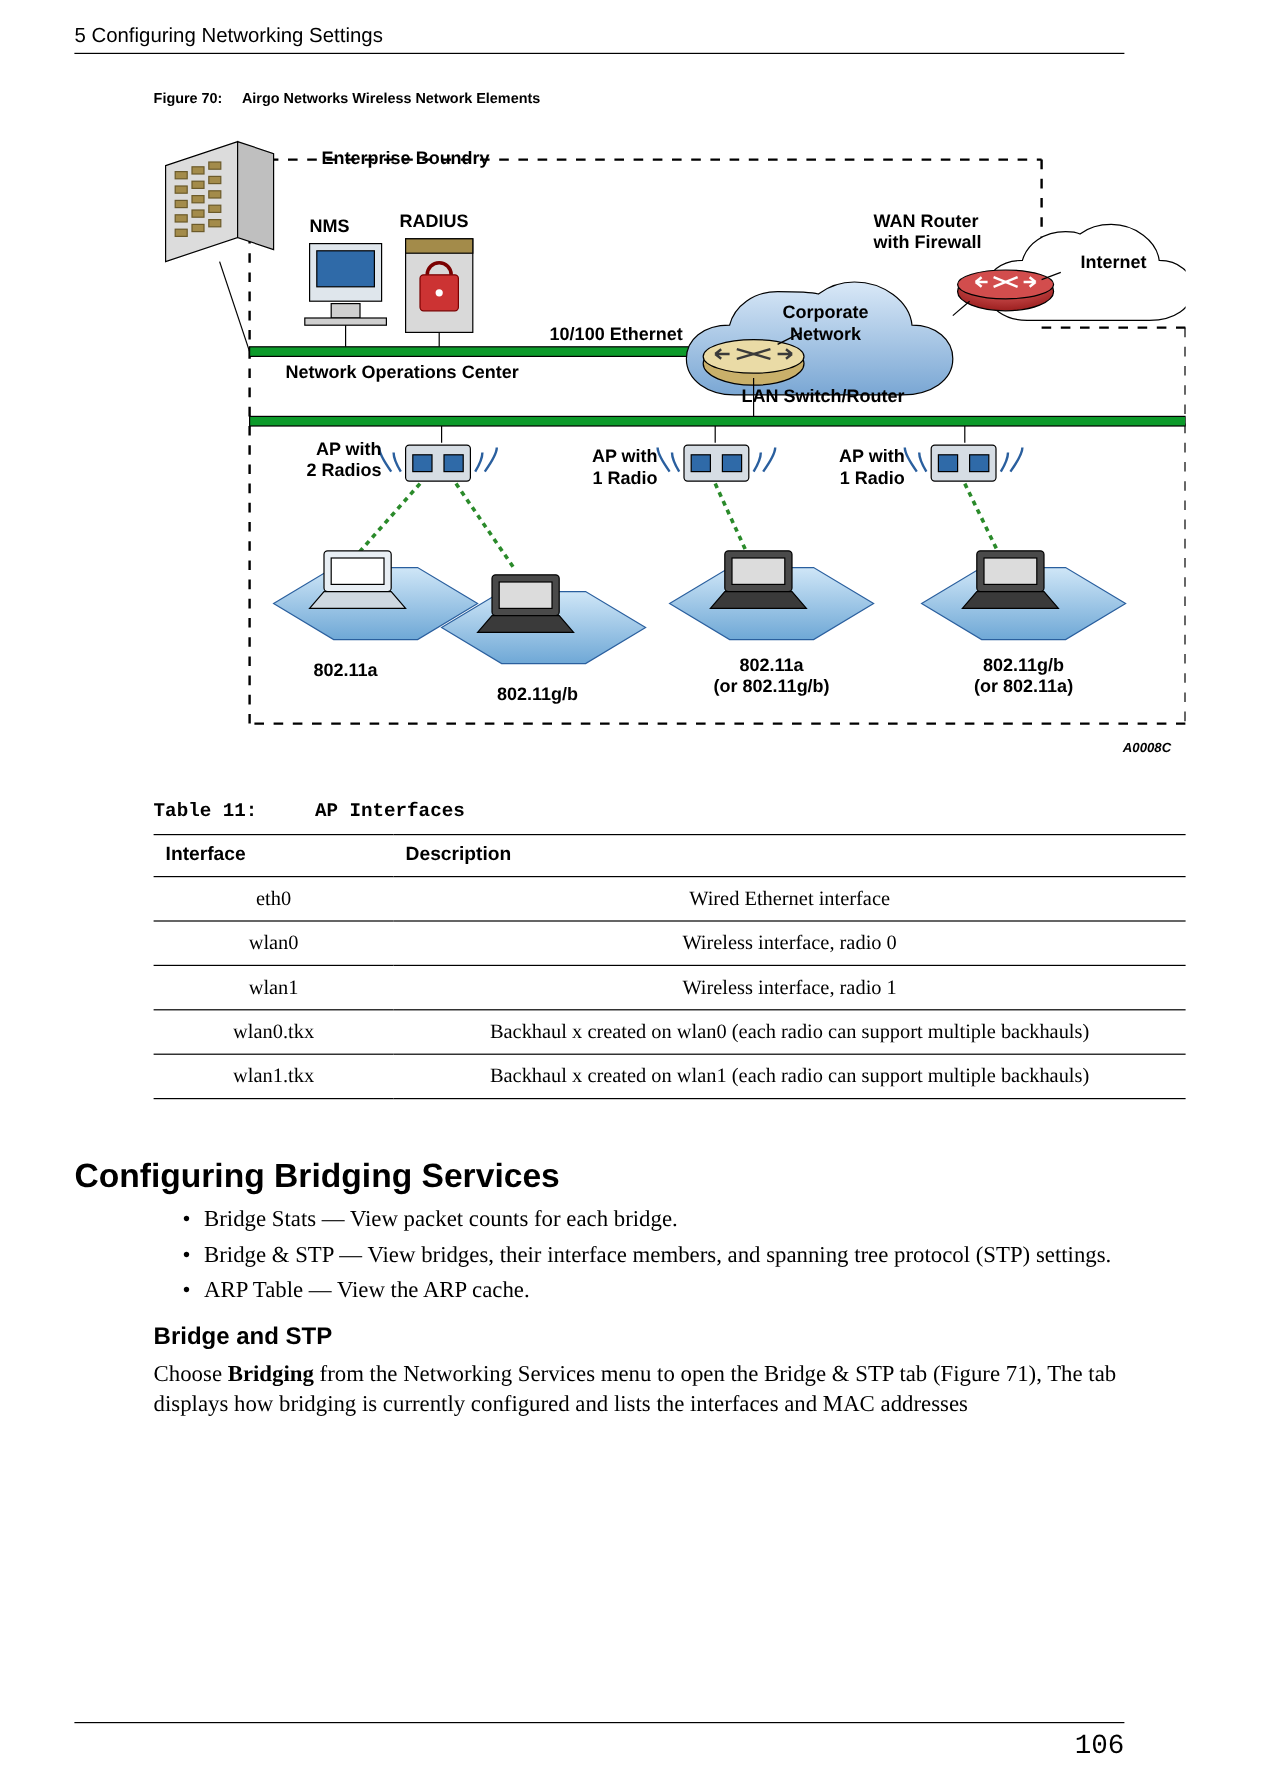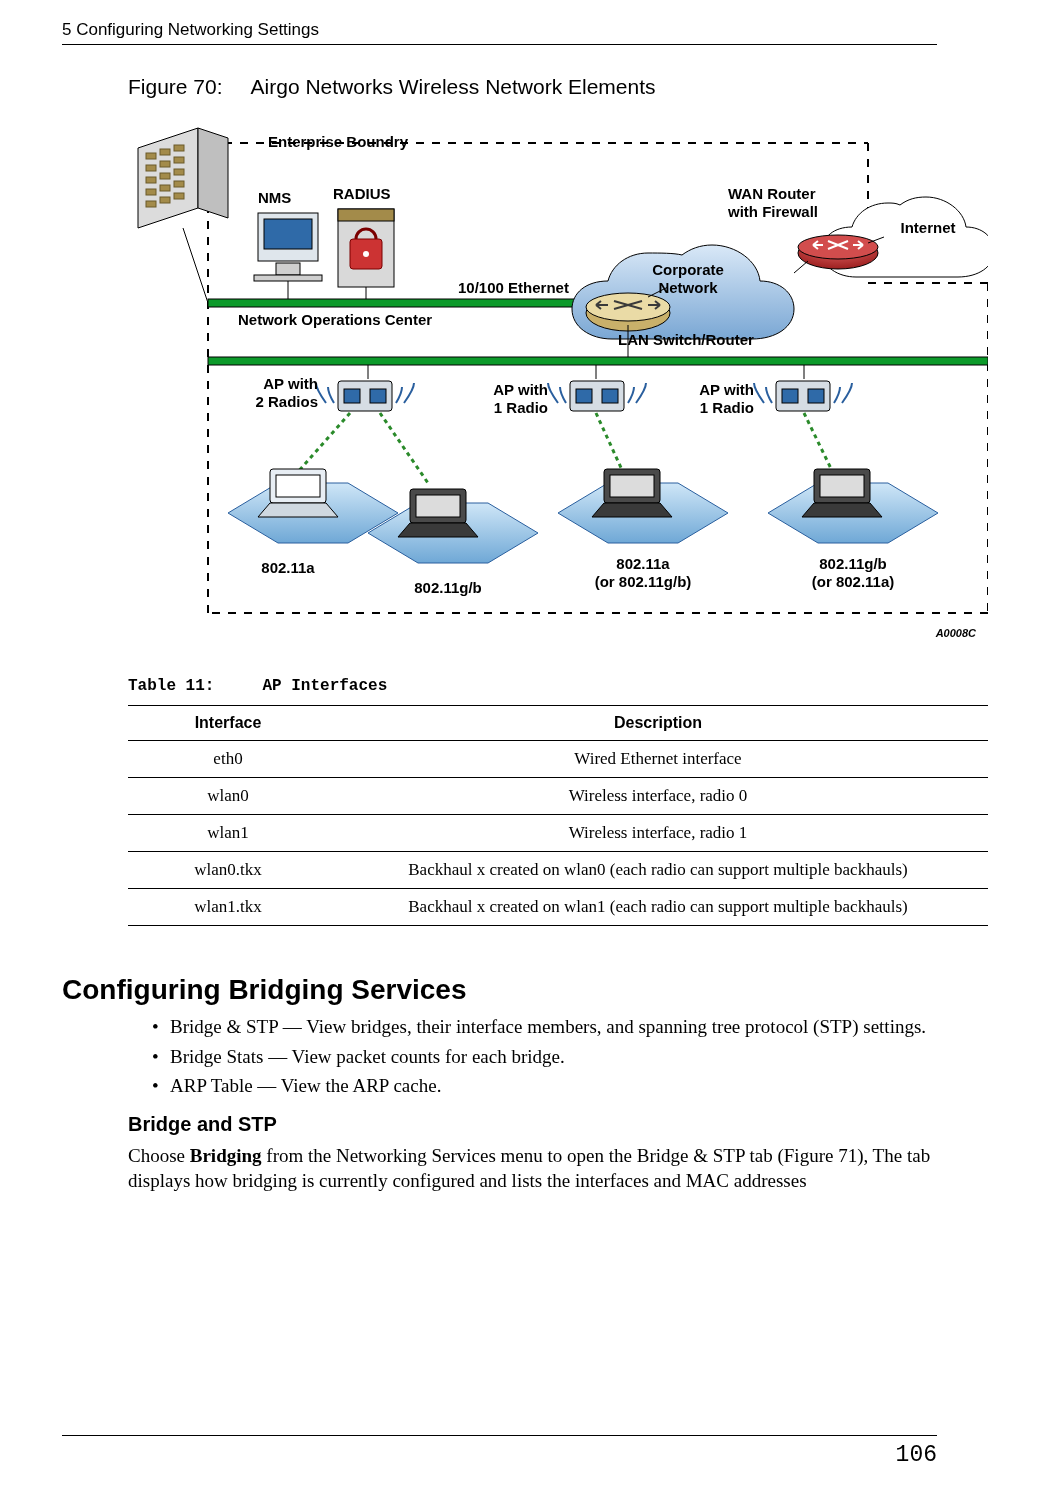--- a/index.html
+++ b/index.html
@@ -2,26 +2,26 @@
 <html><head>
 <meta charset="utf-8">
 <style>
   * { box-sizing: border-box; margin: 0; padding: 0; }
   html, body { width: 1053px; height: 1492px; background: #fff; font-family: "Times New Roman", Times, serif; color: #000; }
   .page { position: relative; width: 999px; height: 1492px; padding: 20px 0; }
   .header-area { padding: 0 62px; }
   .chapter-line { font-family: Arial, Helvetica, sans-serif; font-size: 17px; margin-bottom: 4px; }
   .hr-top { border: none; border-top: 1.5px solid #000; margin: 0 0 30px 0; }
   .body-area { padding: 0 62px; }
-  .figure-caption { font-family: Arial, Helvetica, sans-serif; font-size: 21px; font-weight: normal; margin: 0 0 14px 66px; }
+  .figure-caption { font-family: Arial, Helvetica, sans-serif; font-size: 12px; font-weight: bold; margin: 0 0 14px 66px; }
   .figure-wrap { margin: 0 0 24px 66px; font-weight: bold; }
   .figure-svg { display:block; }
   .table-caption { font-family: Liberation Mono, monospace; font-size: 16px; font-weight: bold; margin: 16px 0 10px 66px; }
   table.ap-if { width: 860px; border-collapse: collapse; margin-left: 66px; }
-  table.ap-if th { font-family: Arial, Helvetica, sans-serif; font-size: 16px; font-weight: bold; text-align: center; padding: 8px 10px; border-top: 1.5px solid #000; border-bottom: 1px solid #000; }
+  table.ap-if th { font-family: Arial, Helvetica, sans-serif; font-size: 16px; font-weight: bold; text-align: left; padding: 8px 10px; border-top: 1.5px solid #000; border-bottom: 1px solid #000; }
   table.ap-if td { font-family: "Times New Roman", Times, serif; font-size: 17px; padding: 8px 10px; border-bottom: 1px solid #000; text-align: center; }
   table.ap-if tr:last-child td { border-bottom: 1.5px solid #000; }
   h2.section { font-family: Liberation Sans, sans-serif; font-size: 28px; font-weight: bold; margin: 48px 0 8px 0; }
   p.body-text { font-family: "Times New Roman", Times, serif; font-size: 19px; line-height: 1.3; margin: 0 0 14px 66px; }
   ul.bullets { list-style: none; margin: 0 0 14px 90px; }
   ul.bullets li { font-family: "Times New Roman", Times, serif; font-size: 19px; line-height: 1.35; position: relative; padding-left: 18px; margin-bottom: 4px; }
   ul.bullets li::before { content: "•"; position: absolute; left: 0; top: 0; }
   h3.subhead { font-family: Arial, Helvetica, sans-serif; font-size: 20px; font-weight: bold; margin: 14px 0 8px 66px; }
   .footer { position: absolute; bottom: 24px; left: 62px; right: 62px; }
   .hr-bottom { border: none; border-top: 1.5px solid #000; margin-bottom: 6px; }
@@ -269,22 +269,22 @@
         <tr>
             <td>wlan1.tkx</td>
             <td>Backhaul x created on wlan1 (each radio can support multiple backhauls)</td>
           </tr>
       </tbody>
     </table>
 
     <h2 class="section">Configuring Bridging Services</h2>
 
     <ul class="bullets">
+      <li>Bridge Stats — View packet counts for each bridge.</li>
       <li>Bridge &amp; STP — View bridges, their interface members, and spanning tree protocol (STP) settings.</li>
-      <li>Bridge Stats — View packet counts for each bridge.</li>
       <li>ARP Table — View the ARP cache.</li>
     </ul>
 
     <h3 class="subhead">Bridge and STP</h3>
     <p class="body-text">
       <span>Choose </span><b>Bridging</b><span> from the Networking Services menu to open the Bridge &amp; STP tab (Figure 71), The tab displays how bridging is currently configured and lists the interfaces and MAC addresses</span>
     </p>
   </div>
 
   <div class="footer">

